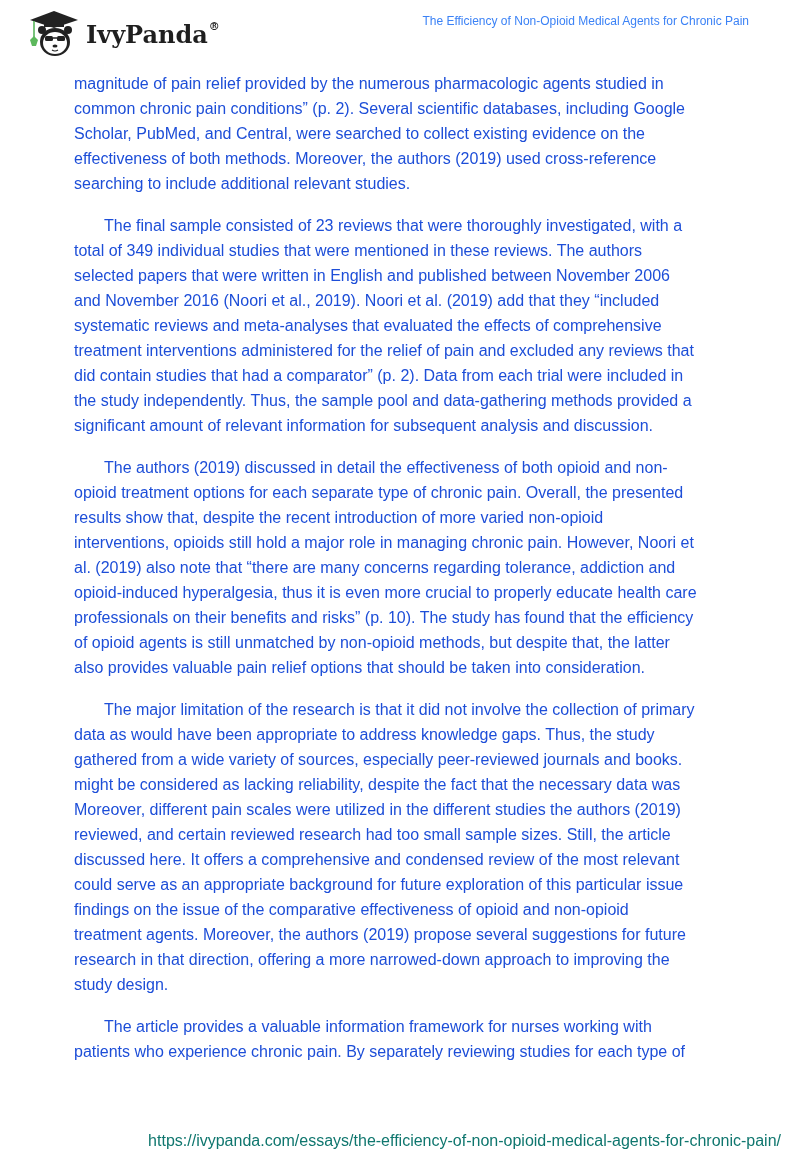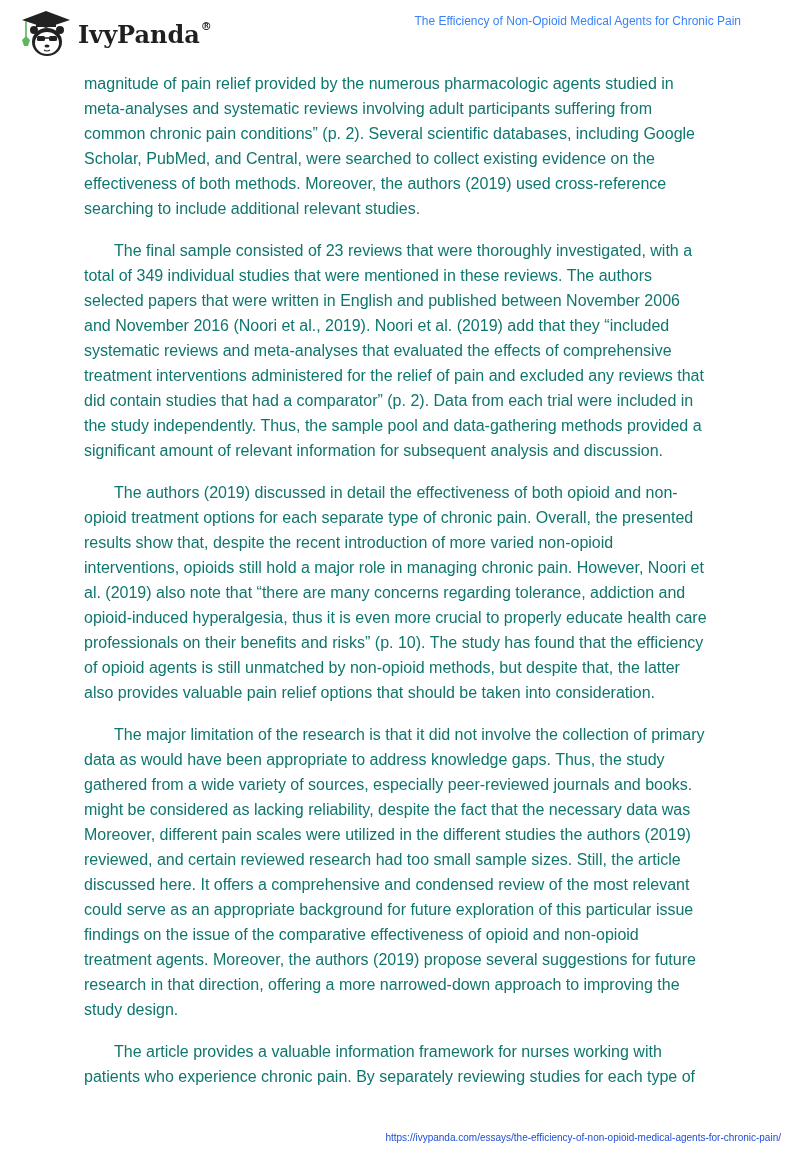--- a/index.html
+++ b/index.html
@@ -1,43 +1,43 @@
 <!DOCTYPE html>
 <html><head>
 <meta charset="utf-8">
 <style>
   html, body { margin: 0; padding: 0; background: #ffffff; }
   body {
     width: 800px; height: 1160px; position: relative; overflow: hidden;
     font-family: "Liberation Sans", sans-serif;
   }
   .header {
-    position: absolute; left: 0; top: 0; width: 774px; height: 64px;
+    position: absolute; left: 8px; top: 0; width: 774px; height: 64px;
   }
   .logo {
     position: absolute; left: 18px; top: 8px; display: flex; align-items: center;
   }
   .logo-icon { width: 56px; height: 50px; display: block; }
   .logo-text {
     font-family: "DejaVu Serif", serif; font-weight: bold; font-size: 24px;
     color: #1f1f1f; margin-left: 4px; letter-spacing: 0px; position: relative; top: 1px;
   }
   .logo-reg { font-size: 11px; vertical-align: super; position: relative; top: -4px; margin-left: 1px; }
   .doc-title {
     position: absolute; right: 33px; top: 14px; font-size: 12px; color: #3b82f6;
   }
   .content {
     position: absolute; left: 74px; top: 71px; width: 660px;
-    font-size: 16px; line-height: 25px; color: #0f766e; margin-left: 10px;
+    font-size: 16px; line-height: 25px; color: #1d4ed8;
   }
   .content p { margin: 0 0 17px 0; text-indent: 0; }
   .line { display: block; white-space: nowrap; }
   .line.first { padding-left: 30px; }
   .footer-url {
-    position: absolute; right: 19px; top: 1132px; font-size: 10px; color: #1d4ed8;
+    position: absolute; right: 19px; top: 1132px; font-size: 16px; color: #0f766e;
   }
 </style>
 </head>
 <body>
 
 <div class="header">
   <div class="logo">
     <svg class="logo-icon" viewBox="0 0 56 50">
 
       <polygon points="4,12 28,3 52,12 28,20" fill="#222"></polygon>
@@ -60,21 +60,20 @@
       <path d="M26,42 Q29,44 32,42" stroke="#222" stroke-width="1.2" fill="none"></path>
     </svg>
     <span class="logo-text"><span>IvyPanda</span><span class="logo-reg">®</span></span>
   </div>
   <div class="doc-title">The Efficiency of Non-Opioid Medical Agents for Chronic Pain</div>
 </div>
 
 <div class="content">
   <p>
     <span class="line">magnitude of pain relief provided by the numerous pharmacologic agents studied in</span>
-    <span class="line">meta-analyses and systematic reviews involving adult participants suffering from</span>
     <span class="line">common chronic pain conditions” (p. 2). Several scientific databases, including Google</span>
     <span class="line">Scholar, PubMed, and Central, were searched to collect existing evidence on the</span>
     <span class="line">effectiveness of both methods. Moreover, the authors (2019) used cross-reference</span>
     <span class="line">searching to include additional relevant studies.</span>
   </p>
   <p>
     <span class="line first">The final sample consisted of 23 reviews that were thoroughly investigated, with a</span>
     <span class="line">total of 349 individual studies that were mentioned in these reviews. The authors</span>
     <span class="line">selected papers that were written in English and published between November 2006</span>
     <span class="line">and November 2016 (Noori et al., 2019). Noori et al. (2019) add that they “included</span>

